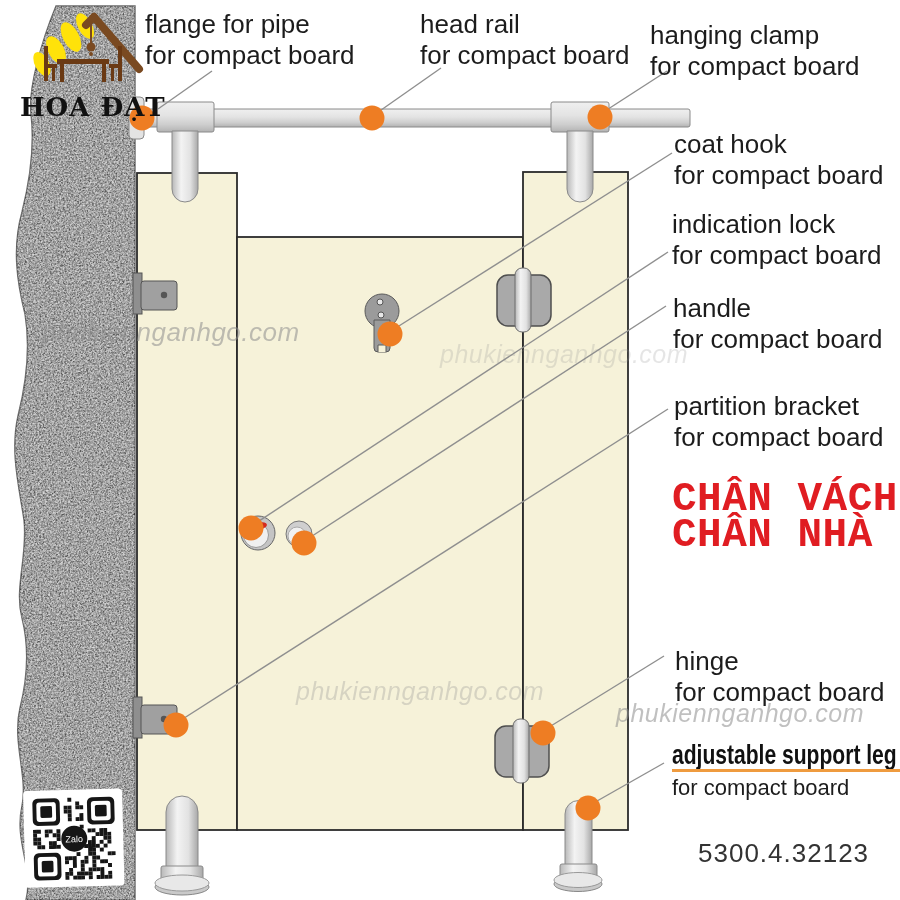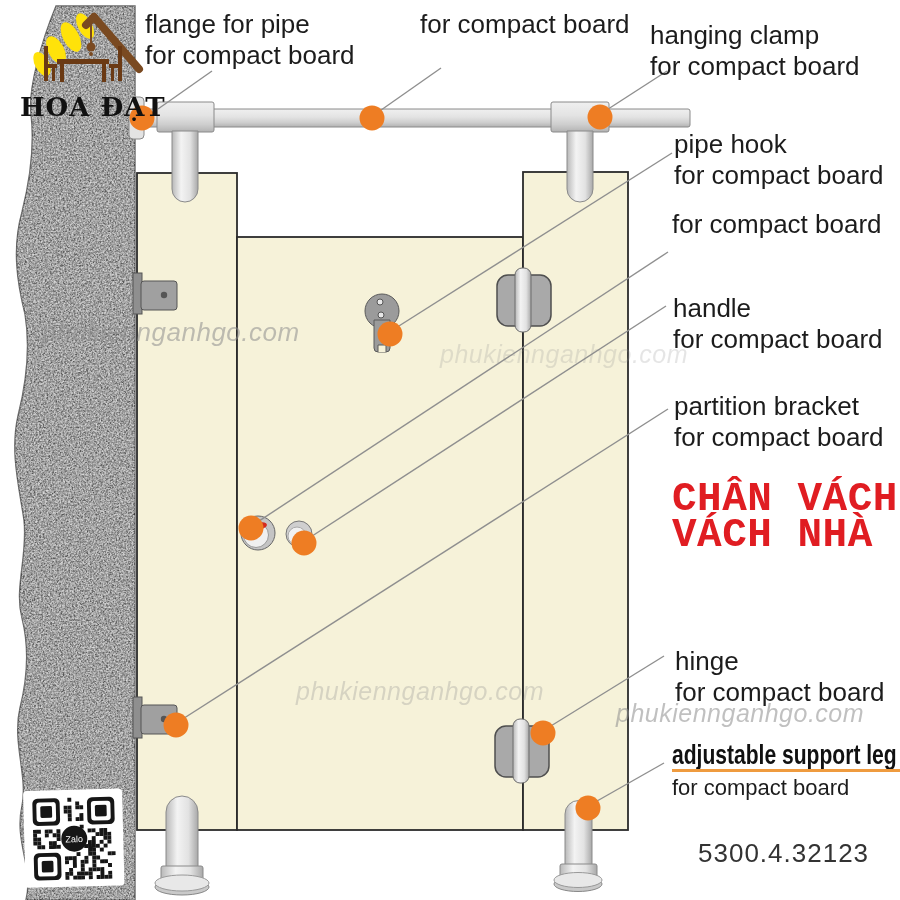--- a/index.html
+++ b/index.html
@@ -297,45 +297,47 @@
   </g>
 </svg>
 
 <div class="logo-text" style="left:20px;top:82px;">HOA ĐẠT</div>
 
 <div class="callout" style="left:145px;top:9px;">
   <span class="t">flange for pipe</span>
   <span class="s">for compact board</span>
 </div>
 <div class="callout" style="left:420px;top:9px;">
+  <span class="t">head rail</span>
   <span class="s">for compact board</span>
 </div>
 <div class="callout" style="left:650px;top:20px;">
   <span class="t">hanging clamp</span>
   <span class="s">for compact board</span>
 </div>
 <div class="callout" style="left:674px;top:129px;">
-  <span class="t">pipe hook</span>
+  <span class="t">coat hook</span>
   <span class="s">for compact board</span>
 </div>
 <div class="callout" style="left:672px;top:209px;">
+  <span class="t">indication lock</span>
   <span class="s">for compact board</span>
 </div>
 <div class="callout" style="left:673px;top:293px;">
   <span class="t">handle</span>
   <span class="s">for compact board</span>
 </div>
 <div class="callout" style="left:674px;top:391px;">
   <span class="t">partition bracket</span>
   <span class="s">for compact board</span>
 </div>
 
 <div class="heading" style="left:672px;top:481px;color:#e01d22;">
   <div>CHÂN VÁCH</div>
-  <div>VÁCH NHÀ</div>
+  <div>CHÂN NHÀ</div>
 </div>
 
 <div class="callout" style="left:675px;top:634px;margin-top:12px;">
   <span class="t">hinge</span>
   <span class="s">for compact board</span>
 </div>
 
 <div class="support-title" style="left:672px;top:740px;">adjustable support leg</div>
 <div class="support-underline" style="left:672px;top:769px;width:228px;background:#ef9b3f;"></div>
 <div class="support-sub" style="left:672px;top:775px;">for compact board</div>

